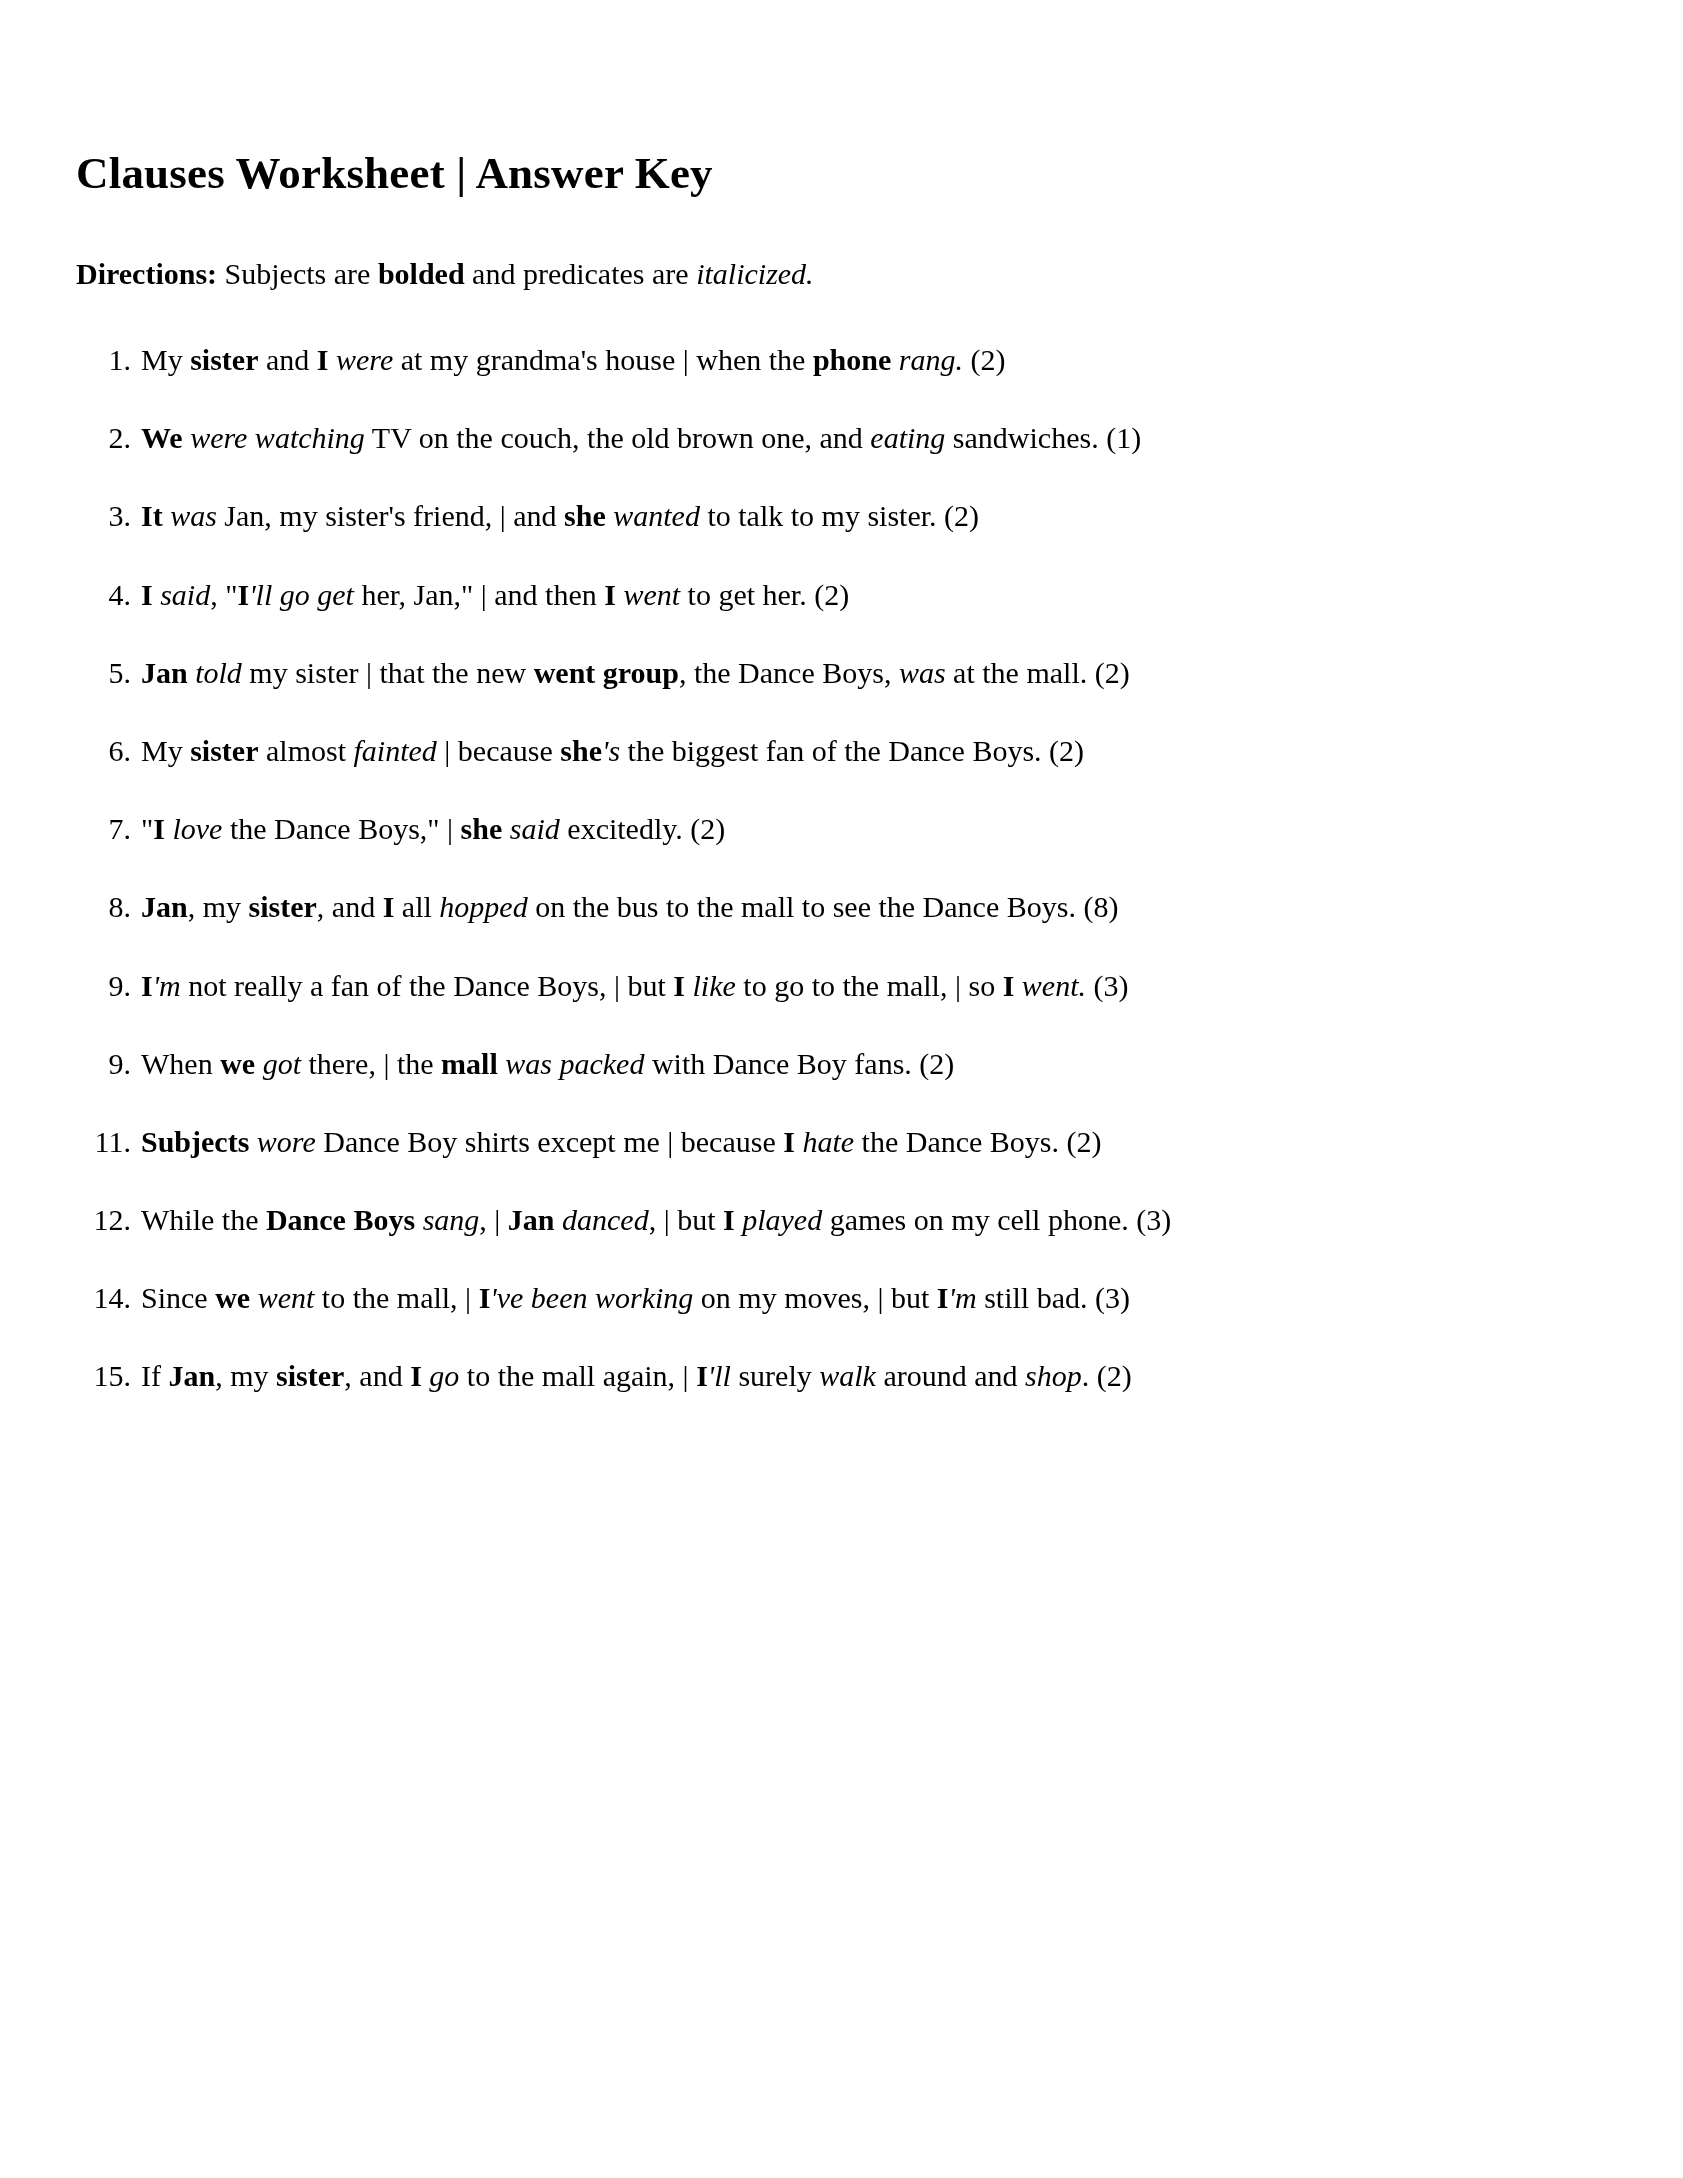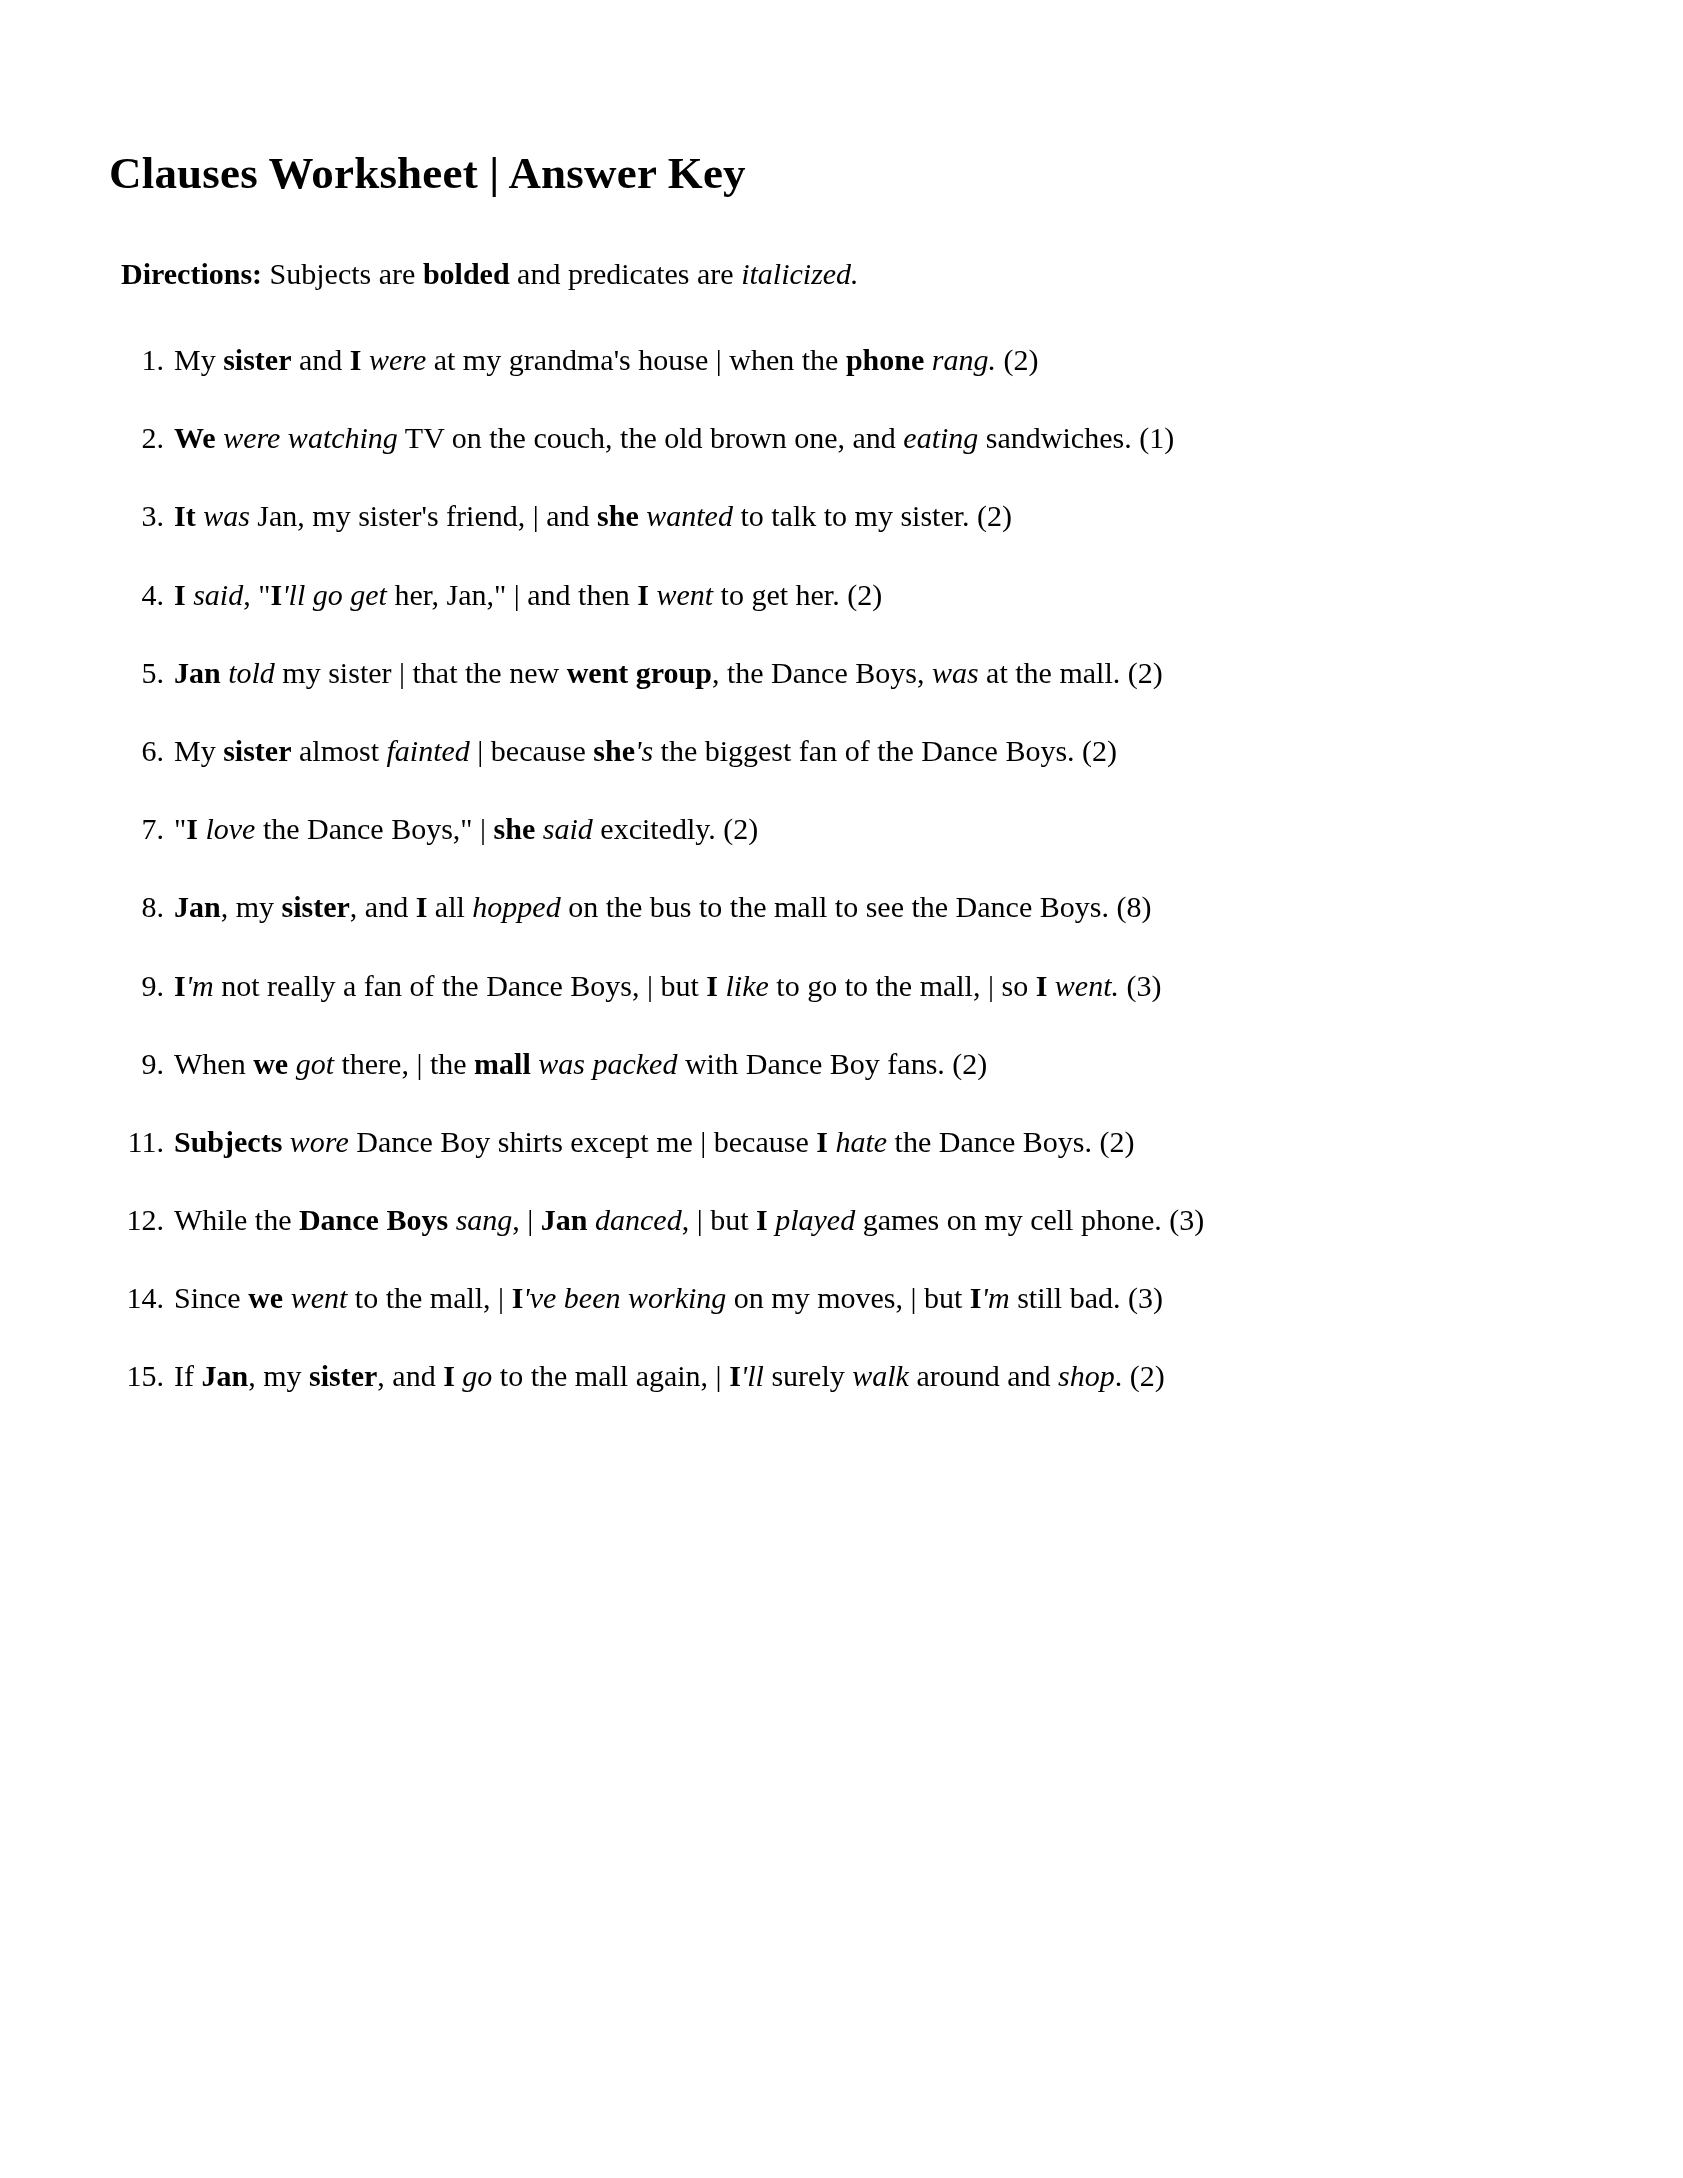--- a/index.html
+++ b/index.html
@@ -12,34 +12,34 @@
     width: 1683px;
     height: 2178px;
     font-family: "Liberation Serif", "DejaVu Serif", serif;
     color: #000000;
     -webkit-font-smoothing: antialiased;
   }
   .page {
     box-sizing: border-box;
     width: 1683px;
     height: 2178px;
-    padding: 149px 168px 0 109px;
+    padding: 149px 168px 0 76px;
     background: #ffffff;
   }
   .doc-title {
     font-size: 45px;
     font-weight: bold;
     letter-spacing: 0.2px;
     margin: 0 0 55px 0;
     line-height: 1.1;
   }
   .directions {
     font-size: 30px;
     line-height: 1.35;
-    margin: 0 0 46px 12px;
+    margin: 0 0 46px 0;
   }
   ol.answers {
     list-style: none;
     margin: 0;
     padding: 0;
     counter-reset: ansnum;
   }
   ol.answers > li {
     position: relative;
     font-size: 30px;

